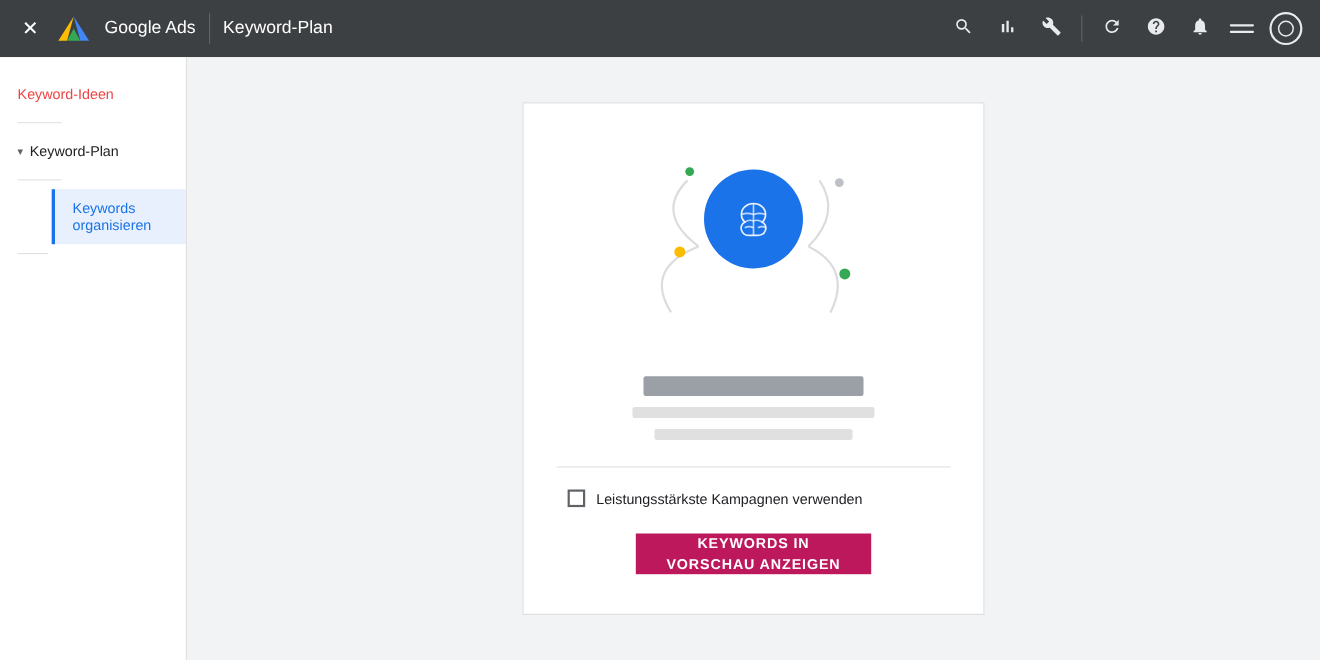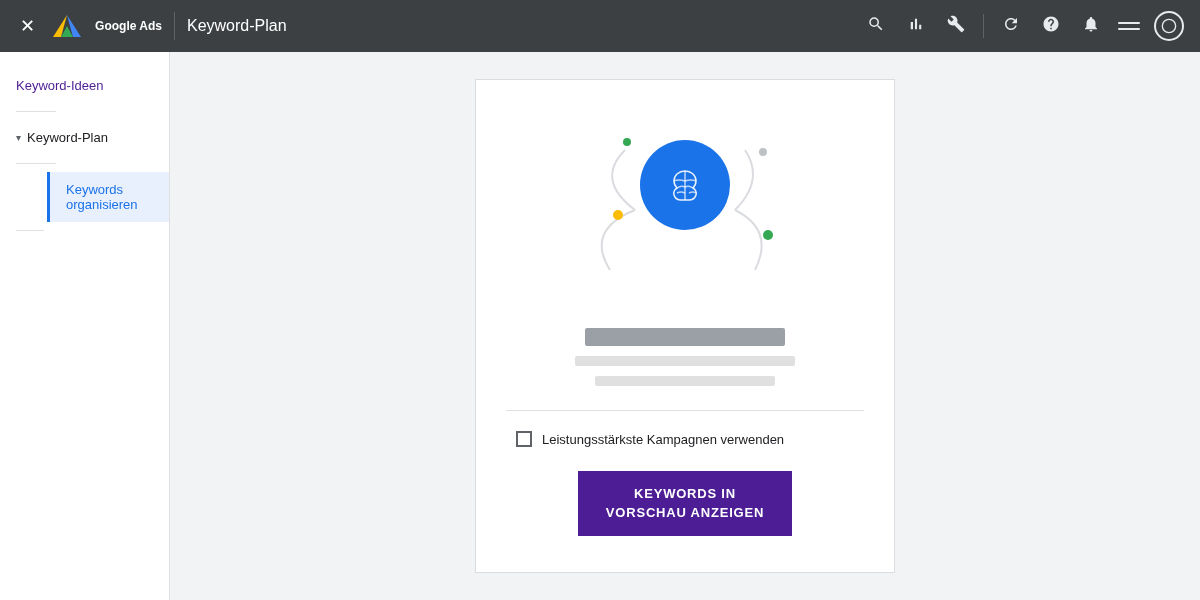--- a/index.html
+++ b/index.html
@@ -28,22 +28,22 @@
       border: none;
       padding: 4px;
       line-height: 1;
     }
     .logo-triangle {
       width: 32px;
       height: 32px;
     }
     .app-title {
       color: #fff;
-      font-size: 12px;
-      font-weight: 700;
+      font-size: 16px;
+      font-weight: 400;
     }
     .divider-vert {
       width: 1px;
       height: 28px;
       background: #5f6368;
     }
     .page-title {
       color: #fff;
       font-size: 16px;
       font-weight: 400;
@@ -97,21 +97,21 @@
     .sidebar {
       width: 170px;
       background: #fff;
       padding: 16px 0;
       border-right: 1px solid #e0e0e0;
       flex-shrink: 0;
     }
     .sidebar-item {
       padding: 10px 16px;
       font-size: 13px;
-      color: #4c1d95;
+      color: #ef4444;
       cursor: pointer;
     }
     .sidebar-divider {
       height: 1px;
       background: #e0e0e0;
       margin: 8px 16px;
       width: 40px;
     }
     .sidebar-item-parent {
       display: flex;
@@ -289,24 +289,24 @@
       flex-shrink: 0;
       cursor: pointer;
     }
     .checkbox-label {
       font-size: 13px;
       color: #202124;
     }
 
     
     .cta-button {
-      background: #4c1d95;
+      background: #be185d;
       color: #fff;
       border: none;
-      padding: 14px 28px;
+      padding: 0 28px;
       font-size: 13px;
       font-weight: 700;
       letter-spacing: 0.8px;
       cursor: pointer;
       text-align: center;
       line-height: 1.4;
       text-transform: uppercase;
     }
   </style>
 </head>

